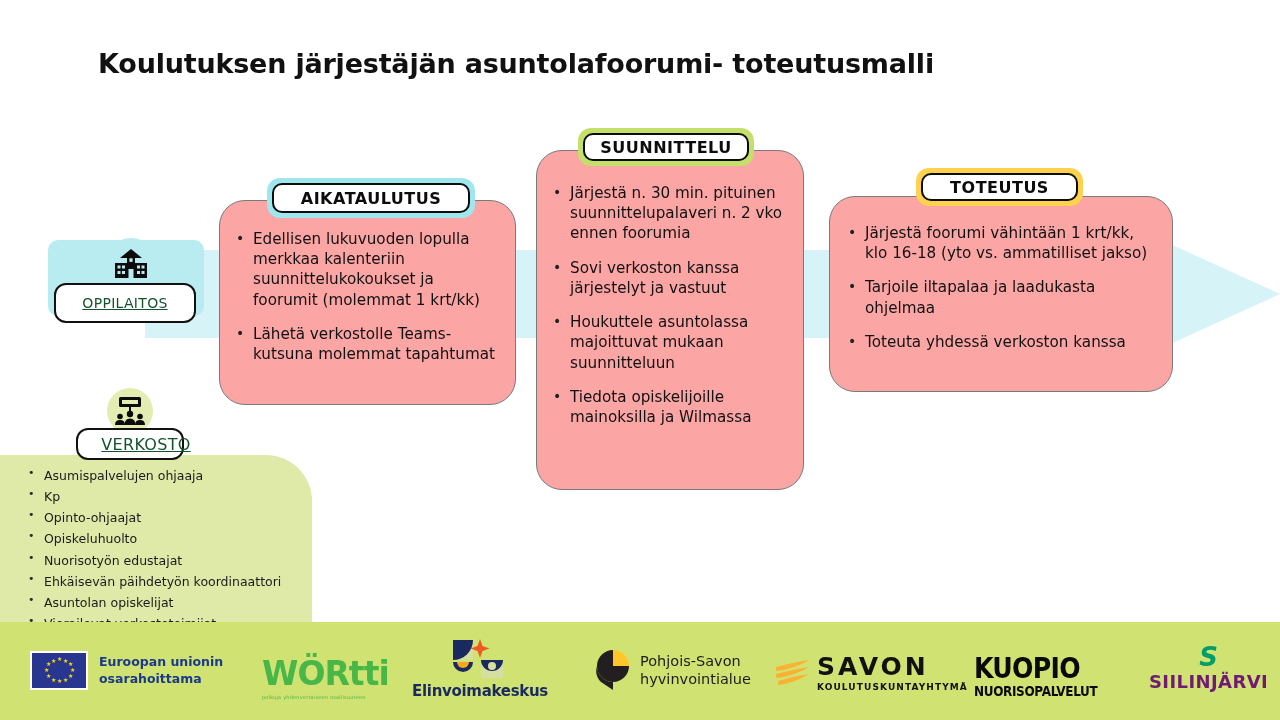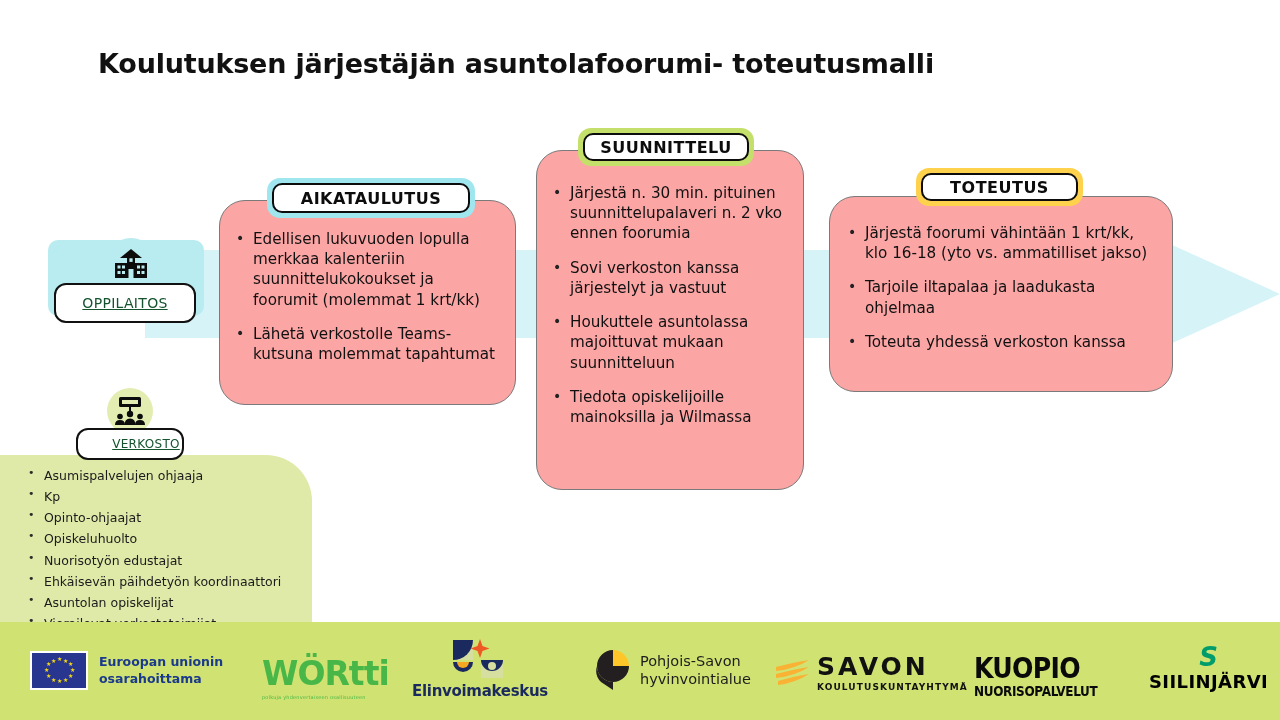--- a/index.html
+++ b/index.html
@@ -81,21 +81,21 @@
   .savon-text { margin-left: 6px; }
   .savon-main { font-size: 25px; font-weight: bold; color: #111; letter-spacing: 3px; }
   .savon-sub { font-size: 9px; font-weight: bold; color: #111; letter-spacing: 1.1px; margin-top: 1px; }
 
   
   .kuopio-main { font-size: 28px; font-weight: bold; color: #0a0a0a; letter-spacing: -0.8px; transform: scaleX(0.9); transform-origin: left; }
   .kuopio-sub { font-size: 14px; font-weight: bold; color: #0a0a0a; letter-spacing: -0.4px; transform: scaleX(0.86); transform-origin: left; margin-top: -2px; }
 
   
   .sii-mark { text-align: center; font-size: 26px; color: #009c6b; font-weight: bold; font-style: italic; line-height: 0.9; }
-  .sii-text { font-size: 18px; font-weight: bold; color: #000000; letter-spacing: 0.4px; margin-top: 2px; }
+  .sii-text { font-size: 18px; font-weight: bold; color: #701a75; letter-spacing: 0.4px; margin-top: 2px; }
 
   
   .node-backdrop {
     position: absolute; background: #b9ecf0; border-radius: 10px;
   }
   .chip {
     position: absolute; background: #ffffff;
     border: 2.2px solid #111111; border-radius: 12px;
     display: flex; align-items: center; justify-content: center;
     font-size: 14px; color: #14532d; letter-spacing: 0.3px; text-decoration: underline;
@@ -188,21 +188,21 @@
       <rect x="9" y="5" width="16" height="4" fill="#e3edb1"></rect>
       <rect x="16" y="12" width="2" height="4" fill="#0c0c0c"></rect>
       <circle cx="17" cy="19" r="3.2" fill="#0c0c0c"></circle>
       <path d="M11.5 30 Q11.5 23.5 17 23.5 Q22.5 23.5 22.5 30 Z" fill="#0c0c0c"></path>
       <circle cx="7" cy="21.5" r="2.8" fill="#0c0c0c"></circle>
       <path d="M2 30 Q2 25 7 25 Q12 25 12 30 Z" fill="#0c0c0c"></path>
       <circle cx="27" cy="21.5" r="2.8" fill="#0c0c0c"></circle>
       <path d="M22 30 Q22 25 27 25 Q32 25 32 30 Z" fill="#0c0c0c"></path>
     </svg>
   </div>
-  <div class="chip" style="left:76px; top:428px; width:108px; height:32px; font-size:12px;padding-left:32px;">
+  <div class="chip" style="left:76px; top:428px; width:108px; height:32px; font-size:16px;padding-left:32px;">
     <span>VERKOSTO</span>
   </div>
 
   <div class="card" style="left:219px; top:200px; width:297px; height:205px;">
     <ul class="card-list" style="margin:28px 16px 0 14px; font-size:15.2px; line-height:1.33;">
       <li>Edellisen lukuvuoden lopulla merkkaa kalenteriin suunnittelukokoukset ja foorumit (molemmat 1 krt/kk)</li>
       <li>Lähetä verkostolle Teams-kutsuna molemmat tapahtumat</li>
     </ul>
   </div>
   <div class="badge-wrap" style="left:267px; top:178px; width:208px; height:40px;">

